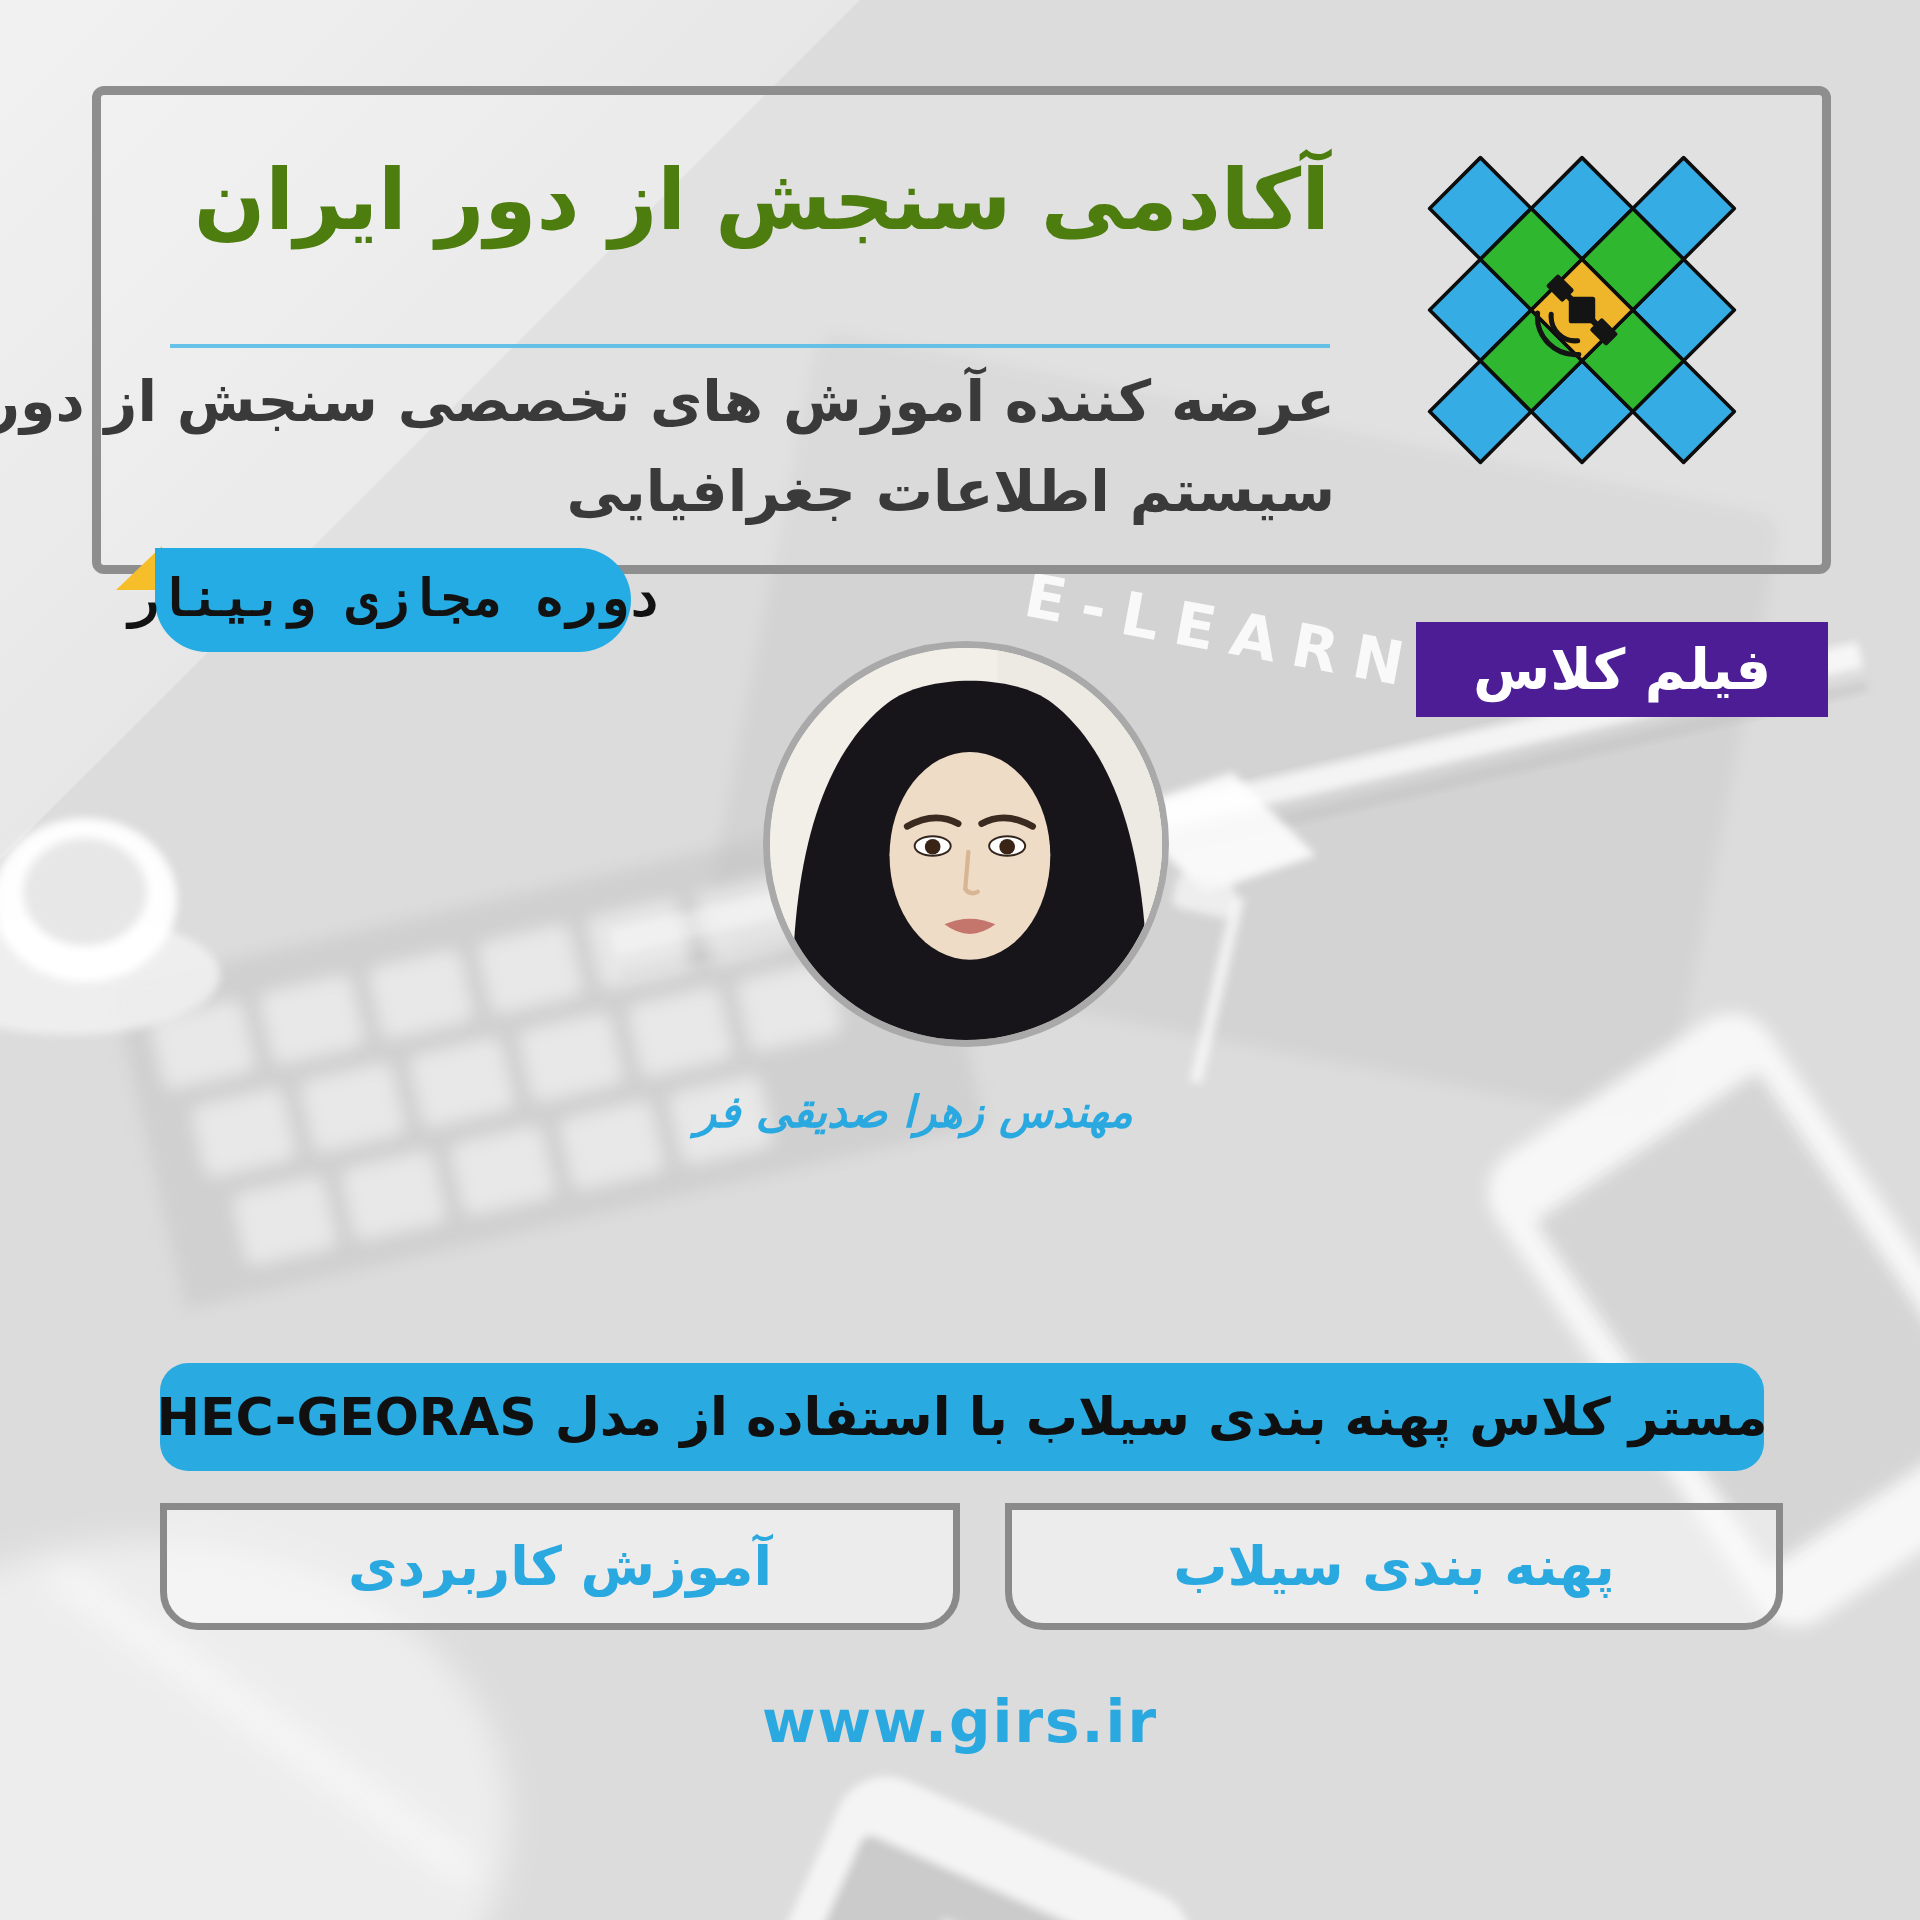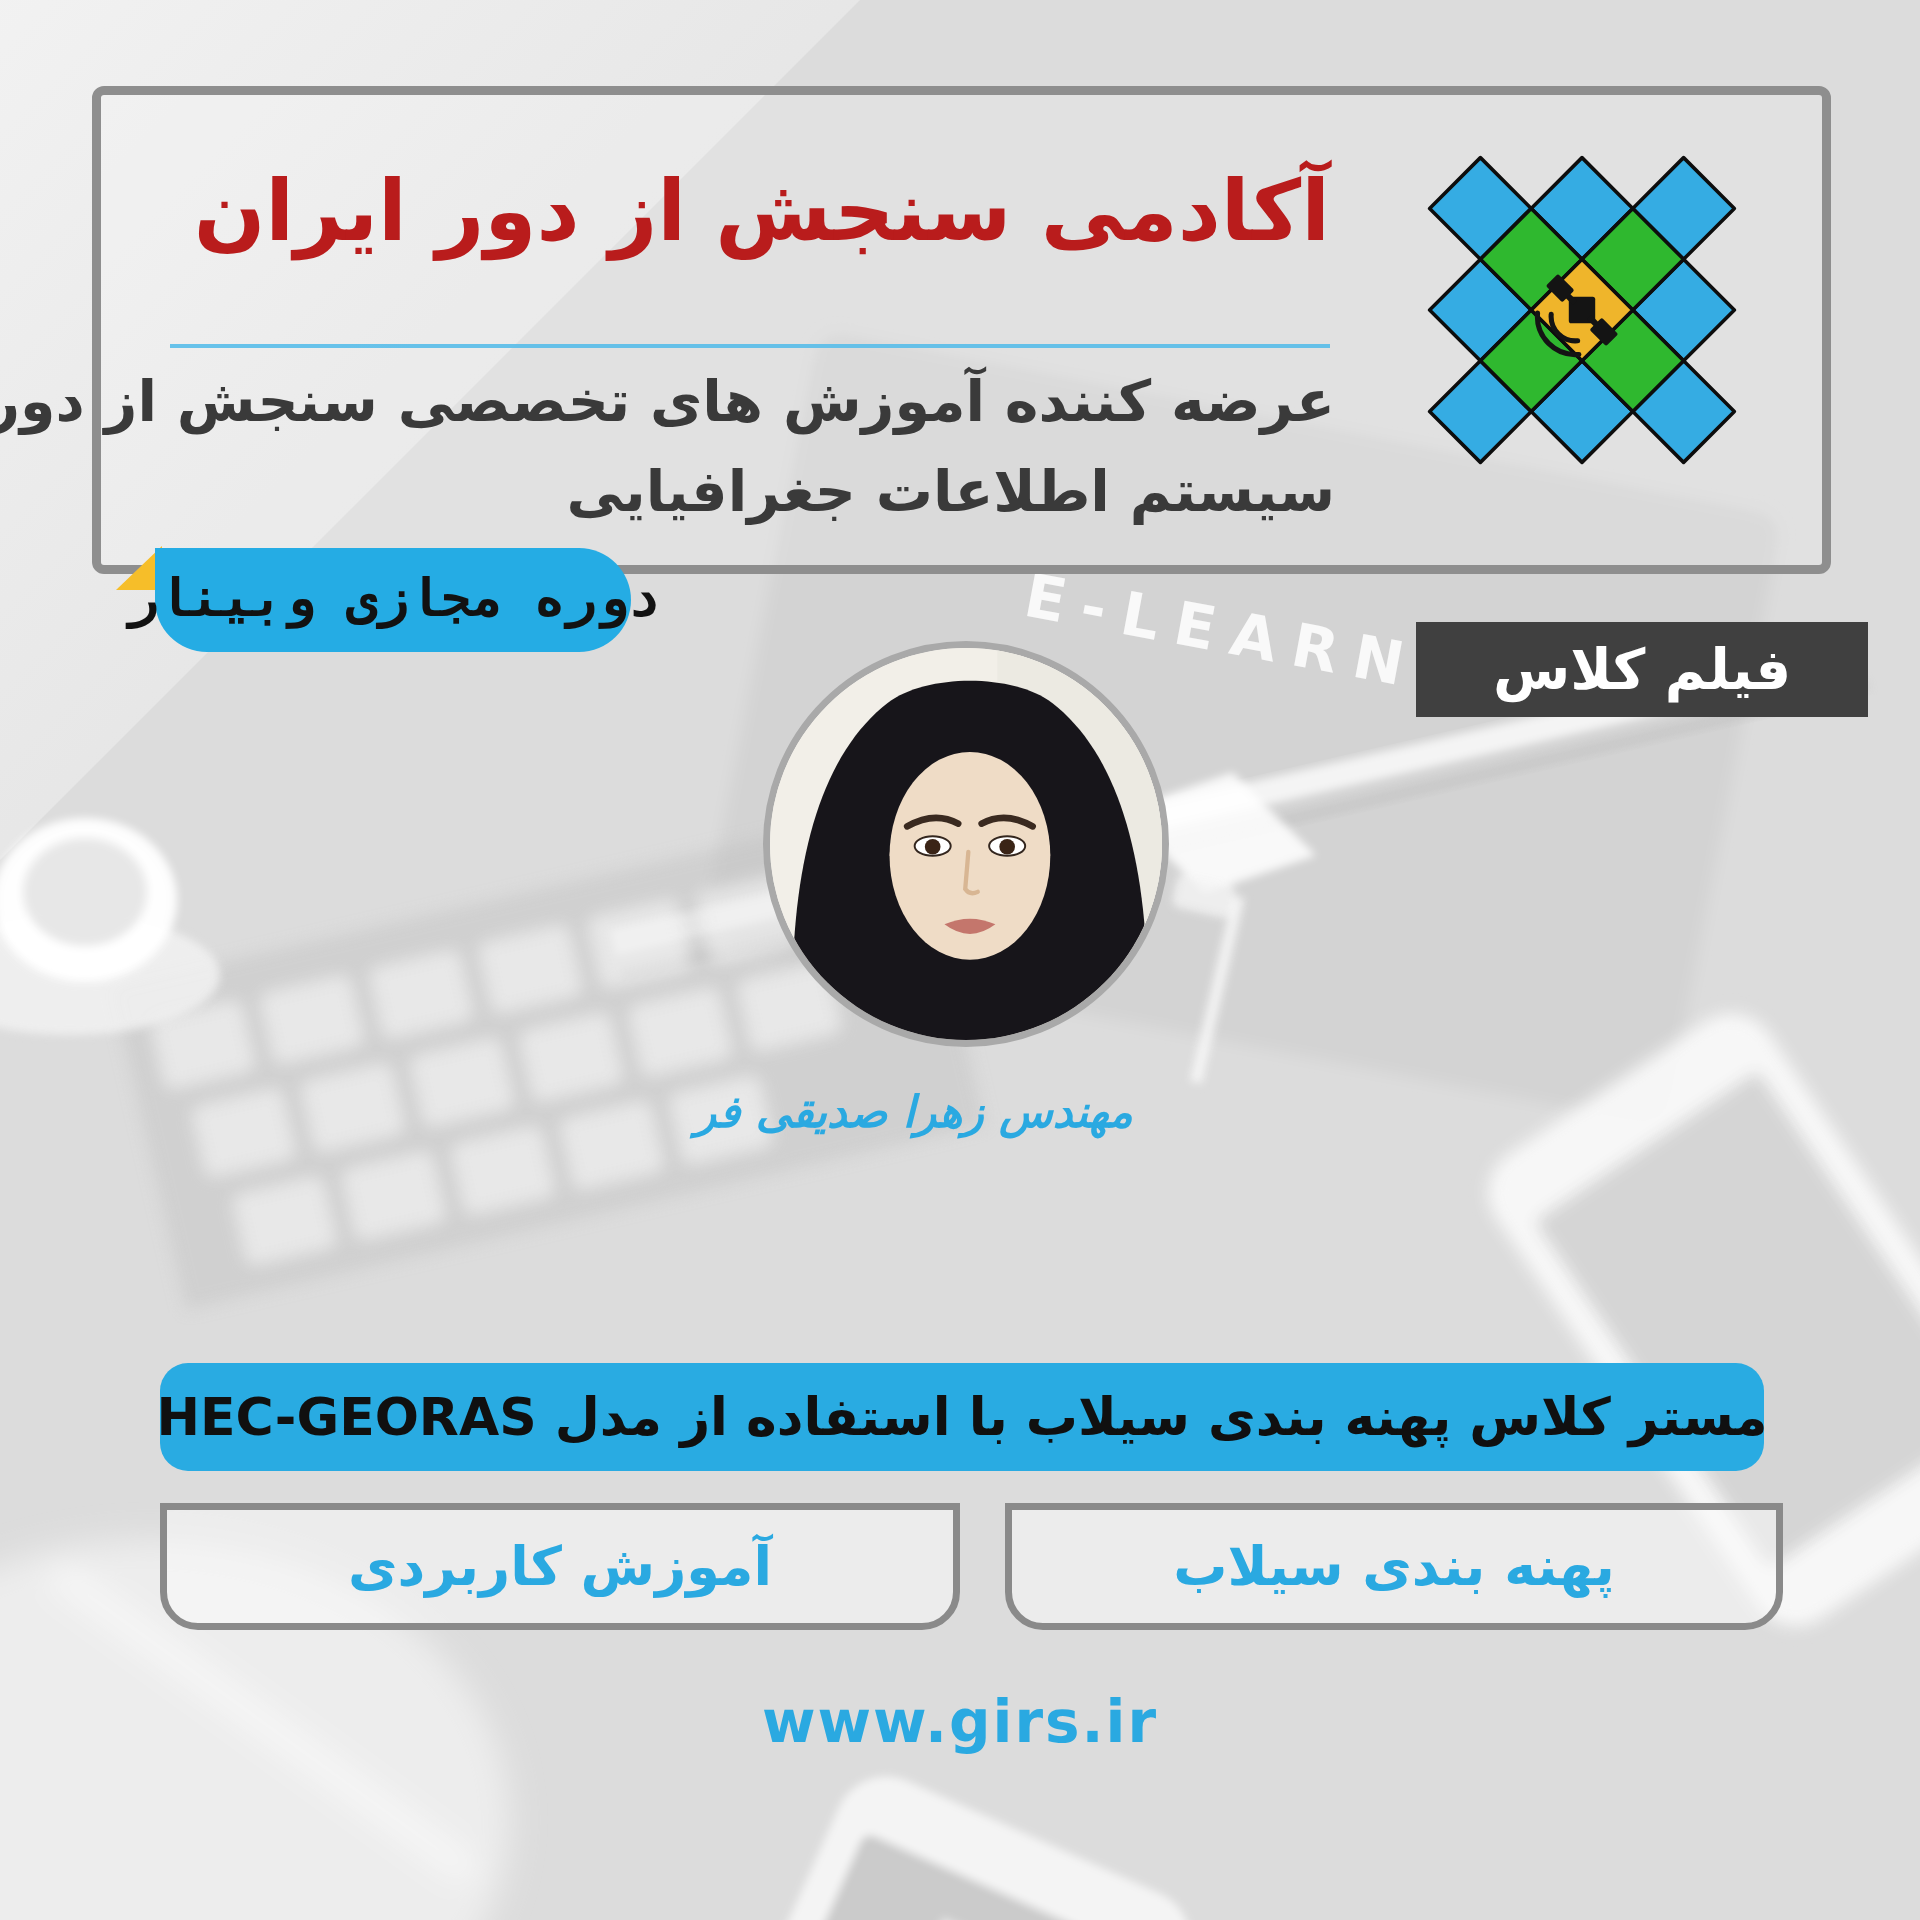--- a/index.html
+++ b/index.html
@@ -18,21 +18,21 @@
   }
   
   .header-box{
     position:absolute;left:92px;top:86px;width:1721px;height:470px;z-index:2;
     border:9px solid #8e8e8e;border-radius:12px;
     background:rgba(255,255,255,0.16);
   }
   .academy-title{
     position:absolute;left:170px;top:148px;width:1160px;z-index:3;
     direction:rtl;text-align:right;
-    font-size:84px;font-weight:bold;color:#b91c1c;line-height:1.25;white-space:nowrap;margin-top:11px;
+    font-size:84px;font-weight:bold;color:#4d7c0f;line-height:1.25;white-space:nowrap;
   }
   .title-underline{
     position:absolute;left:170px;top:344px;width:1160px;height:4px;z-index:3;
     background:#58bce9;opacity:.9;
   }
   .academy-subtitle{
     position:absolute;left:170px;top:356px;width:1165px;z-index:3;
     direction:rtl;text-align:right;
     font-size:57px;font-weight:bold;color:#3a3a3a;line-height:90px;white-space:nowrap;
   }
@@ -42,22 +42,22 @@
     position:absolute;left:116px;top:546px;width:46px;height:44px;z-index:3;
     background:#f6be29;clip-path:polygon(0 100%,100% 0,100% 100%);
   }
   .webinar-badge{
     position:absolute;left:155px;top:548px;width:476px;height:104px;z-index:4;
     background:#25ace4;border-radius:0 52px 52px 52px;
     display:flex;align-items:center;justify-content:center;
     direction:rtl;font-size:52px;font-weight:bold;color:#121212;white-space:nowrap;font-family:Liberation Mono, monospace;
   }
   .video-badge{
-    position:absolute;left:1416px;top:622px;width:452px;height:95px;z-index:4;
-    background:#404040;
+    position:absolute;left:1416px;top:622px;width:412px;height:95px;z-index:4;
+    background:#4c1d95;
     display:flex;align-items:center;justify-content:center;
     direction:rtl;font-size:56px;font-weight:bold;color:#ffffff;white-space:nowrap;
   }
   
   .portrait{
     position:absolute;left:763px;top:641px;width:392px;height:392px;z-index:3;
     border-radius:50%;border:7px solid #a9a9a9;overflow:hidden;
     background:#f2efe9;box-shadow:0 0 0 2px rgba(255,255,255,.5) inset;
   }
   .portrait svg{display:block;width:100%;height:100%;}

